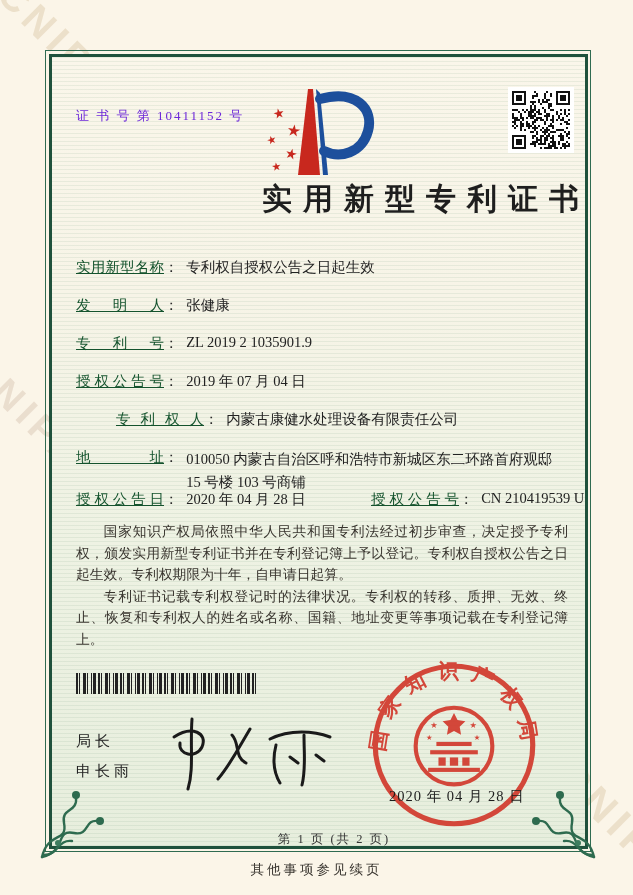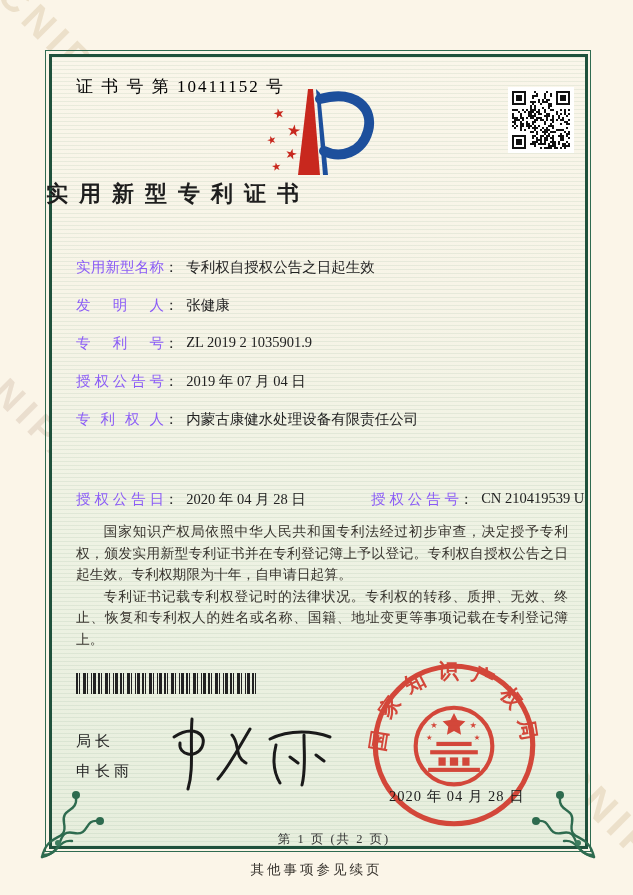--- a/index.html
+++ b/index.html
@@ -26,34 +26,34 @@
   .frame-inner{
     position:absolute;inset:2.5px;border:3px solid #1f513c;
     background-image:
       repeating-linear-gradient(0deg, rgba(118,158,128,0.13) 0 1px, transparent 1px 4px),
       linear-gradient(180deg,#faf6ea 0%,#f7f4e7 30%,#eef2e3 62%,#e7eedd 100%);
   }
   .corner{position:absolute;width:86px;height:86px;pointer-events:none;}
   .corner-bl{left:-10px;bottom:-12px;}
   .corner-br{right:-10px;bottom:-12px;transform:scaleX(-1);}
   
-  .cert-no{position:absolute;left:30px;top:24px;font-size:17px;letter-spacing:2px;color:#000000;}
+  .cert-no{position:absolute;left:30px;top:56px;font-size:13px;letter-spacing:2px;color:#6d28d9;}
   .logo{position:absolute;left:198px;top:32px;}
   .qr{position:absolute;left:462px;top:36px;width:66px;height:66px;background:#fff;padding:4px;box-sizing:border-box;}
   .title{
-    position:absolute;left:0;top:128px;width:100%;text-align:left;
-    font-size:22px;font-weight:700;letter-spacing:11px;color:#1e1e1e;
+    position:absolute;left:0;top:128px;width:100%;text-align:right;
+    font-size:30px;font-weight:700;letter-spacing:11px;color:#1e1e1e;
   }
   .row{position:absolute;left:30px;font-size:14.5px;white-space:nowrap;}
-  .row .lbl{display:inline-block;width:88px;text-align:justify;text-align-last:justify;vertical-align:top;color:#8b5cf6;}
+  .row .lbl{display:inline-block;width:88px;text-align:justify;text-align-last:justify;vertical-align:top;color:#14532d;text-decoration:underline;}
   .row .colon{display:inline-block;vertical-align:top;}
   .row .val{display:inline-block;vertical-align:top;margin-left:4px;color:#222;}
   .row .val.wrap{white-space:normal;width:368px;line-height:23px;}
   .row.r1{top:207px;} .row.r2{top:245px;} .row.r3{top:283px;}
-  .row.r4{top:321px;} .row.r5{top:359px;} .row.r6{top:397px;}
+  .row.r4{top:321px;} .row.r5{top:359px;margin-left:40px;} .row.r6{top:397px;}
   .row.r7{top:439px;}
   .col2{position:absolute;left:295px;top:0;}
   .paras{position:absolute;left:30px;top:470px;width:492px;font-size:13.8px;line-height:21.6px;color:#38342e;text-align:justify;}
   .paras p{margin:0;text-indent:2em;}
   .barcode{
     position:absolute;left:30px;top:622px;width:182px;height:21px;
     background:repeating-linear-gradient(90deg,
       #222 0 2px, transparent 2px 3px,
       #222 3px 4px, transparent 4px 7px,
       #222 7px 10px, transparent 10px 11px,
@@ -406,20 +406,24 @@
     <span class="val">ZL 2019 2 1035901.9</span>
   </div>
   <div class="row r4">
     <span class="lbl">授权公告号</span><span class="colon">：</span>
     <span class="val">2019 年 07 月 04 日</span>
   </div>
   <div class="row r5">
     <span class="lbl">专利权人</span><span class="colon">：</span>
     <span class="val">内蒙古康健水处理设备有限责任公司</span>
   </div>
+  <div class="row r6">
+    <span class="lbl">地址</span><span class="colon">：</span>
+    <span class="val wrap">010050  内蒙古自治区呼和浩特市新城区东二环路首府观邸 15 号楼 103 号商铺</span>
+  </div>
   <div class="row r7">
     <span class="lbl">授权公告日</span><span class="colon">：</span>
     <span class="val">2020 年 04 月 28 日</span>
     <span class="col2">
       <span class="lbl">授权公告号</span><span class="colon">：</span>
       <span class="val">CN 210419539 U</span>
     </span>
   </div>
 
   <div class="paras">

